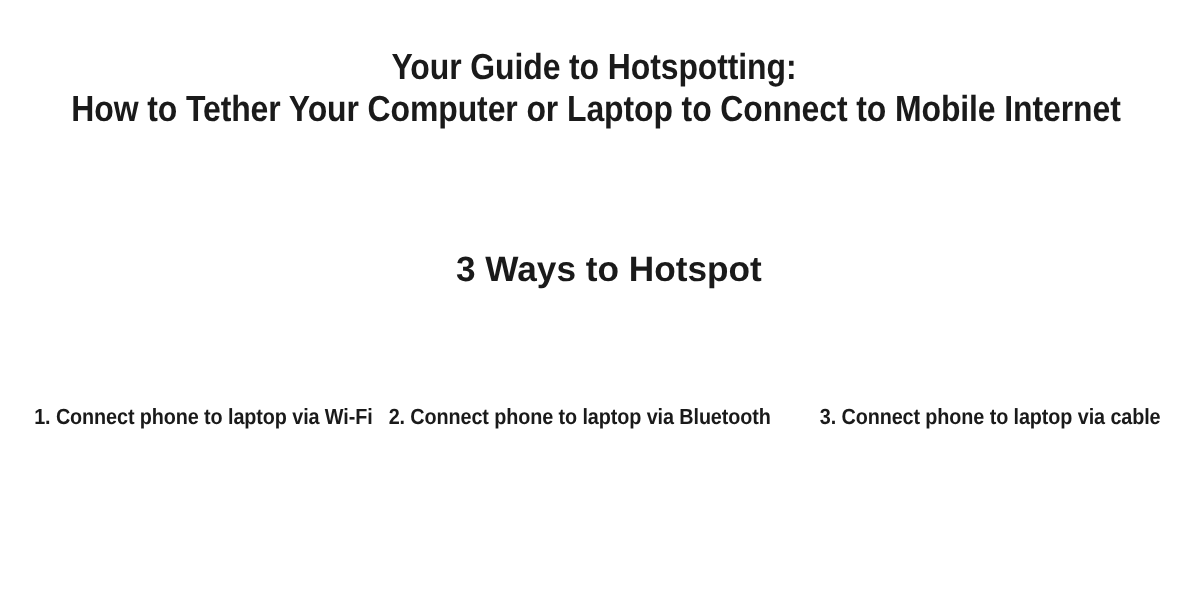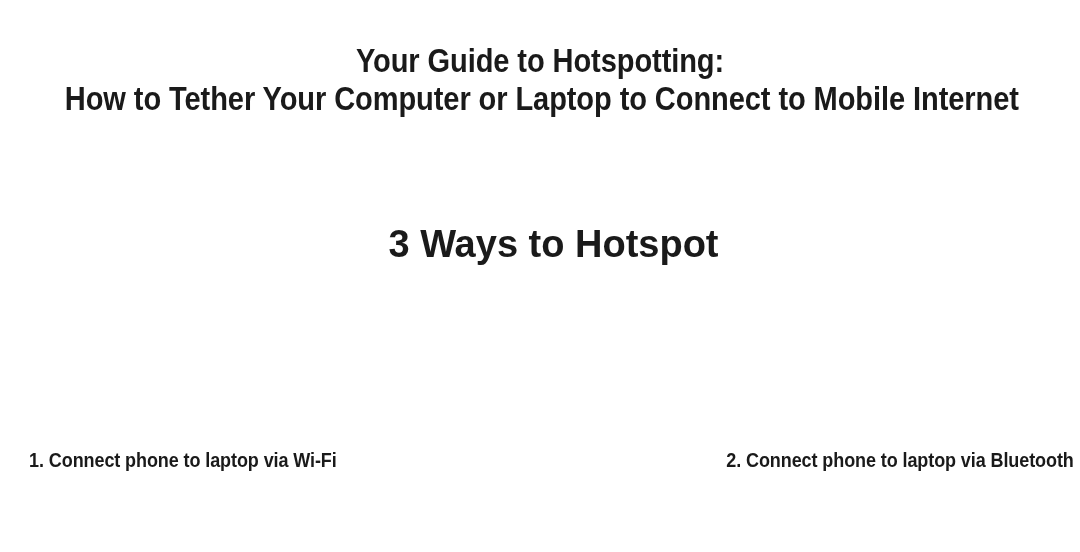--- a/index.html
+++ b/index.html
@@ -56,21 +56,21 @@
     position: absolute;
     top: 224px;
     left: 0;
     width: 1107px;      
     text-align: center;
   }
   .section-heading {
     display: inline-block;
     font-family: "Liberation Sans", "DejaVu Sans", sans-serif;
     font-weight: 700;
-    font-size: 38px;
+    font-size: 32px;
     line-height: 40px;
     letter-spacing: 0px;
     color: #1a1a1a;
     white-space: nowrap;
   }
 
   
   .methods {
     position: absolute;
     top: 286px;
@@ -78,21 +78,21 @@
     width: 1080px;
     height: 226px;
     display: flex;
     flex-direction: row;
     align-items: flex-end;
     justify-content: space-between;
   }
   .method {
     position: relative;
     display: flex;
-    flex-direction: column;
+    flex-direction: row;
     align-items: center;
     justify-content: flex-end;
     height: 226px;
     box-sizing: border-box;
   }
   .method-1 { width: 356px; padding-left: 10px; }
   .method-2 { width: 360px; gap: 46px; }
   .method-3 { width: 356px; padding-right: 8px; }
 
   
@@ -135,16 +135,20 @@
     <div class="method method-1">
       <div class="method-figure"></div>
       <div class="method-caption">1. Connect phone to laptop via Wi-Fi</div>
     </div>
 
     <div class="method method-2">
       <div class="method-figure"></div>
       <div class="method-caption">2. Connect phone to laptop via Bluetooth</div>
     </div>
 
+    <div class="method method-3">
+      <div class="method-figure"></div>
+      <div class="method-caption">3. Connect phone to laptop via cable</div>
+    </div>
 
   </div>
 
 </div>
 
 </body></html>

